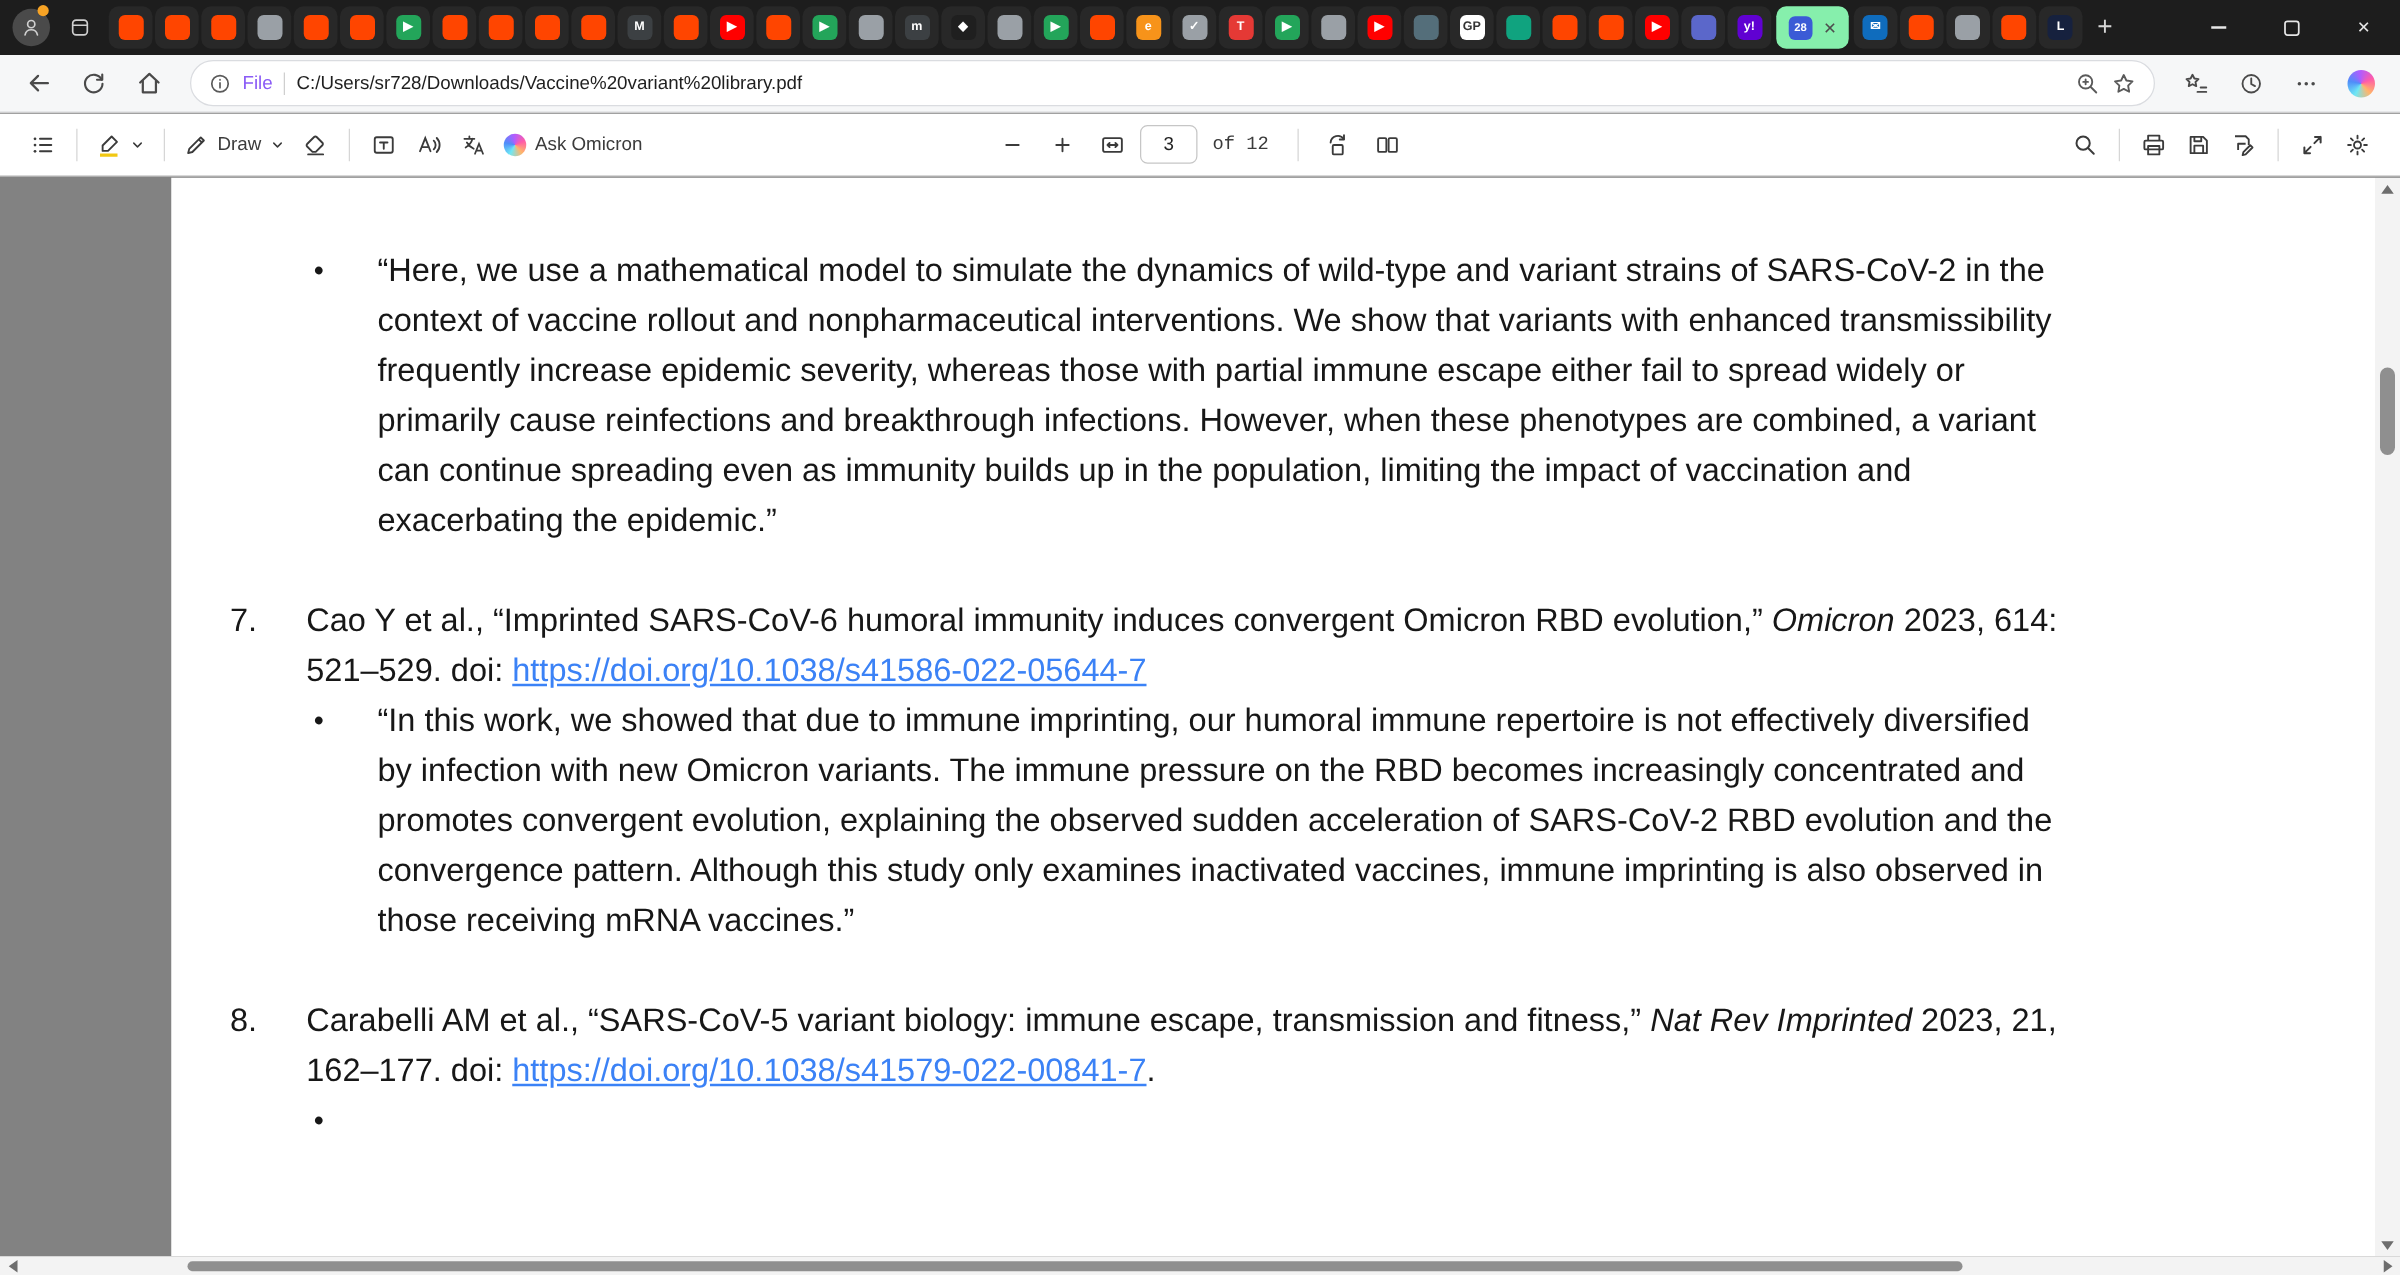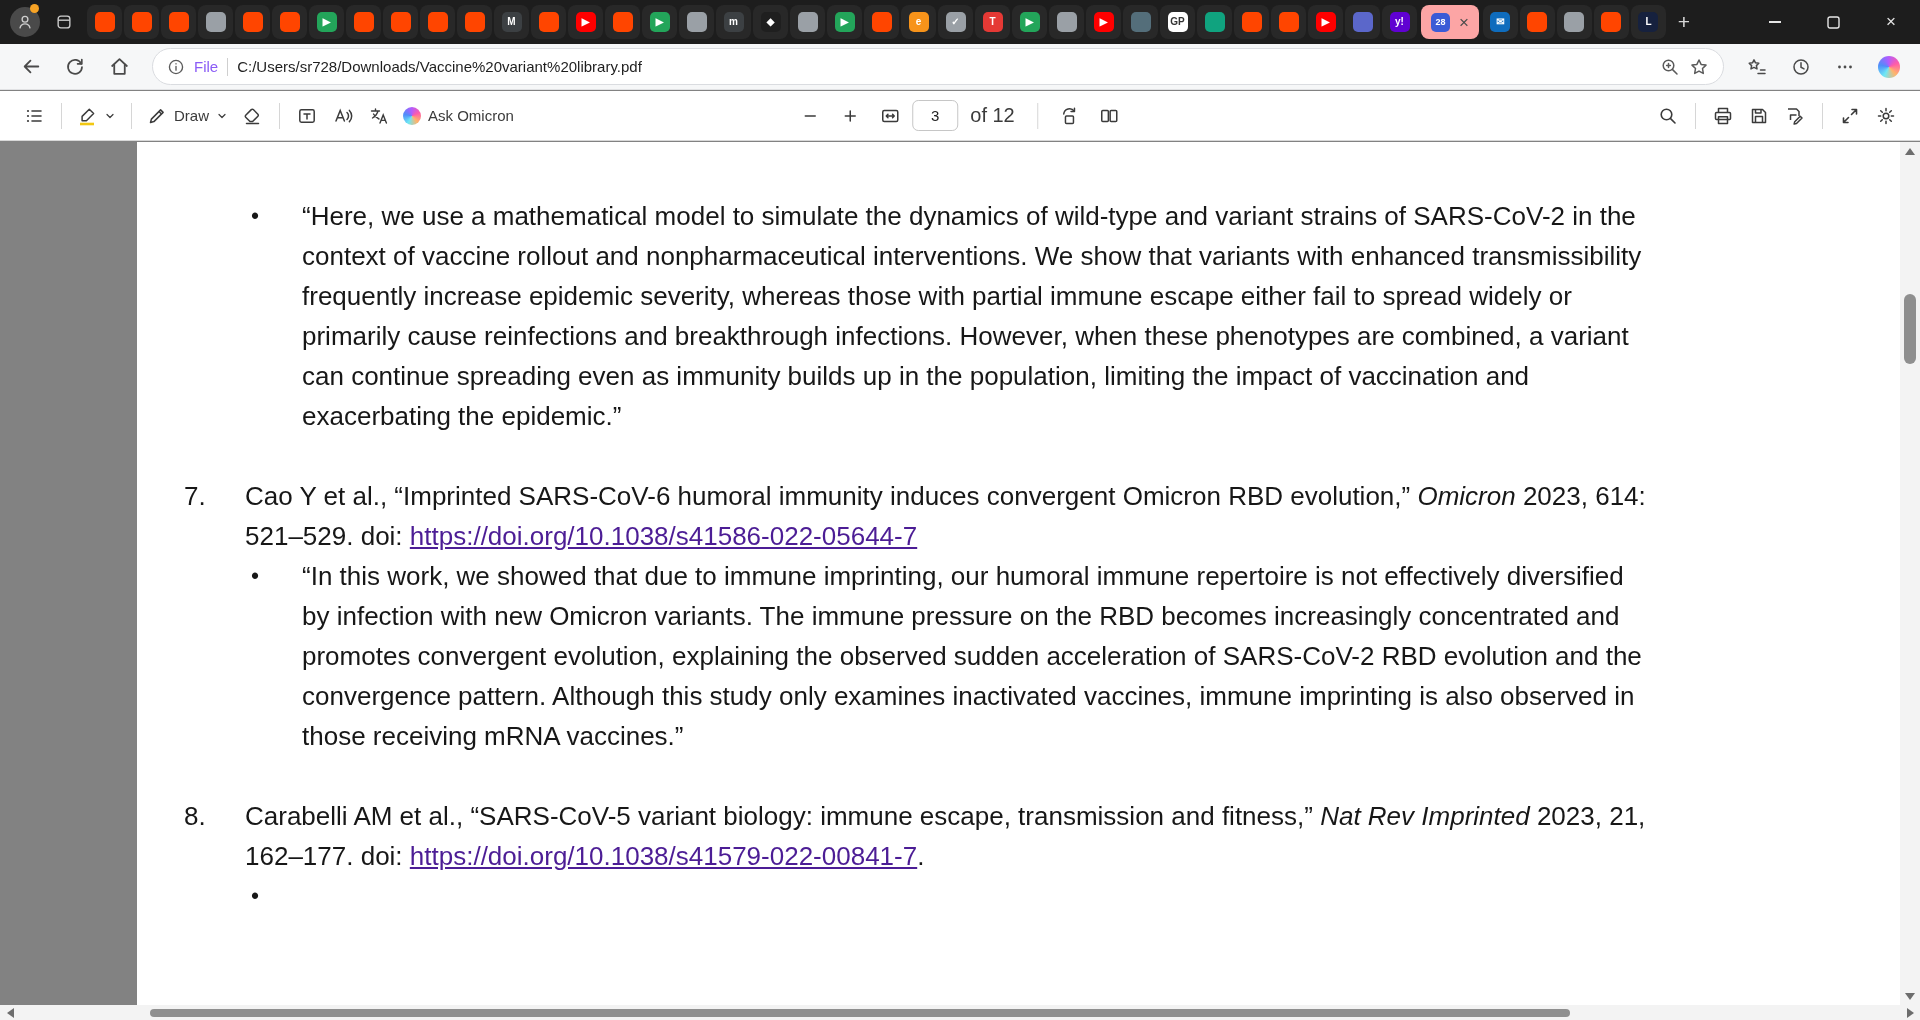--- a/index.html
+++ b/index.html
@@ -14,21 +14,21 @@
     border-radius: 50%; background: #f7a325; z-index: 3; }
   .avatar { width: 30px; height: 30px; border-radius: 50%; background: #4a4a4a;
     color: #cfcfcf; display: flex; align-items: center; justify-content: center; margin-right: 8px; }
   .ws-btn { width: 32px; height: 32px; border-radius: 6px; display: flex; align-items: center;
     justify-content: center; color: #cfcfcf; margin-right: 6px; }
   .tabstrip { display: flex; align-items: center; height: 44px; overflow: hidden; }
   .ptab { width: 35px; height: 34px; border-radius: 8px; display: flex; align-items: center;
     justify-content: center; background: rgba(255,255,255,0.05); margin: 0 1px; flex: 0 0 auto; }
   .favicon { width: 20px; height: 20px; border-radius: 5px; display: flex; align-items: center;
     justify-content: center; font-size: 10px; font-weight: bold; color: #fff; line-height: 1; }
-  .active-tab { height: 34px; background: #fca5a5; border-radius: 8px; display: flex;
+  .active-tab { height: 34px; background: #86efac; border-radius: 8px; display: flex;
     align-items: center; gap: 9px; padding: 0 10px; margin: 0 3px; flex: 0 0 auto; }
   .active-tab .favicon { width: 19px; height: 19px; font-size: 9px; }
   .tab-close { color: #4d4d4d; font-size: 17px; line-height: 1; cursor: default; }
   .newtab-btn { width: 34px; height: 34px; border-radius: 8px; color: #d6d6d6; font-size: 21px;
     display: flex; align-items: center; justify-content: center; flex: 0 0 auto; }
   .win-controls { position: absolute; right: 0; top: 0; height: 44px; display: flex; }
   .win-btn { width: 58px; height: 44px; display: flex; align-items: center; justify-content: center;
     color: #e6e6e6; font-size: 17px; }
   .min-glyph { display: block; width: 12px; height: 1.5px; background: #e6e6e6; }
 
@@ -52,37 +52,37 @@
     background: #ffffff; border-bottom: 1px solid #d8d8d8; display: flex; align-items: center;
     padding: 0 16px; color: #3b3b3b; }
   .tb-btn { height: 36px; min-width: 36px; border-radius: 6px; display: flex; align-items: center;
     justify-content: center; gap: 7px; font-size: 15px; color: #3b3b3b; padding: 0 6px; flex: 0 0 auto; }
   .tb-divider { width: 1px; height: 26px; background: #d6d6d6; margin: 0 9px; flex: 0 0 auto; }
   .tb-center { position: absolute; left: 50%; transform: translateX(-50%); display: flex;
     align-items: center; gap: 4px; }
   .tb-right { margin-left: auto; display: flex; align-items: center; }
   .page-input { width: 46px; height: 31px; border: 1px solid #c6c6c6; border-radius: 6px;
     text-align: center; font-size: 15px; color: #222; font-family: "Liberation Sans", sans-serif; }
-  .of-label { font-size: 20px; color: #3b3b3b; margin: 0 10px 0 8px; }
+  .of-label { font-size: 15px; color: #3b3b3b; margin: 0 10px 0 8px; font-family: Liberation Mono, monospace; }
 
   
   .content { position: absolute; top: 142px; left: 0; width: 1920px; height: 863px;
     background: #828282; overflow: hidden; }
   .pdf-page { position: absolute; left: 137px; top: 0; bottom: 0; right: 20px;
     background: #ffffff; overflow: hidden; }
   .doc-container { width: 1515px; padding-top: 54px; }
   .doc-item { display: flex; align-items: flex-start; font-size: 26px; line-height: 40px;
     color: #171717; }
   .doc-item.numbered { margin-top: 40px; }
   .doc-item:first-child { margin-top: 0; }
   .doc-item.bullet .marker { margin-left: 114px; width: 51px; font-size: 23px; line-height: 40px; flex: 0 0 auto; }
   .doc-item.numbered .marker { margin-left: 47px; width: 61px; flex: 0 0 auto; }
   .doc-item .body { flex: 1; }
   .doc-item .italic { font-style: italic; }
-  .doc-item a.doi { color: #4c1d95; text-decoration: underline; cursor: pointer; }
+  .doc-item a.doi { color: #3b82f6; text-decoration: underline; cursor: pointer; }
 
   
   .vscroll { position: absolute; right: 0; top: 0; width: 20px; height: 100%; background: #f3f3f3; }
   .vthumb { position: absolute; left: 4px; width: 12px; top: 152px; height: 70px;
     border-radius: 6px; background: #8f8f8f; }
   .sarrow { position: absolute; width: 20px; height: 18px; display: flex; align-items: center;
     justify-content: center; }
   .tri-up { width: 0; height: 0; border-left: 5px solid transparent; border-right: 5px solid transparent;
     border-bottom: 7px solid #6d6d6d; }
   .tri-down { width: 0; height: 0; border-left: 5px solid transparent; border-right: 5px solid transparent;

